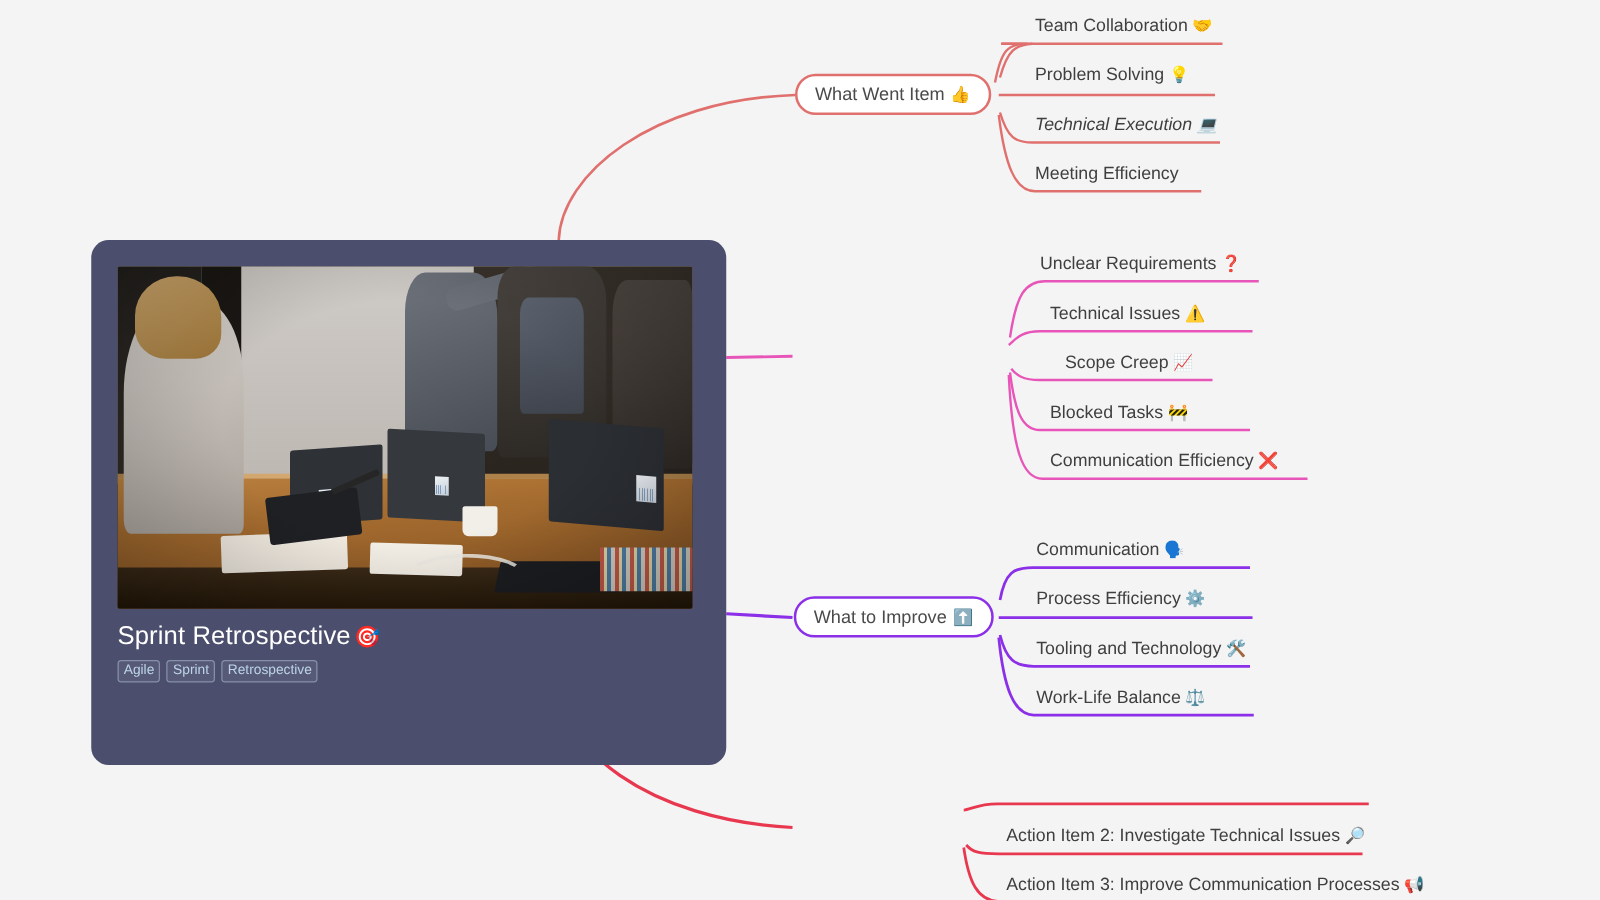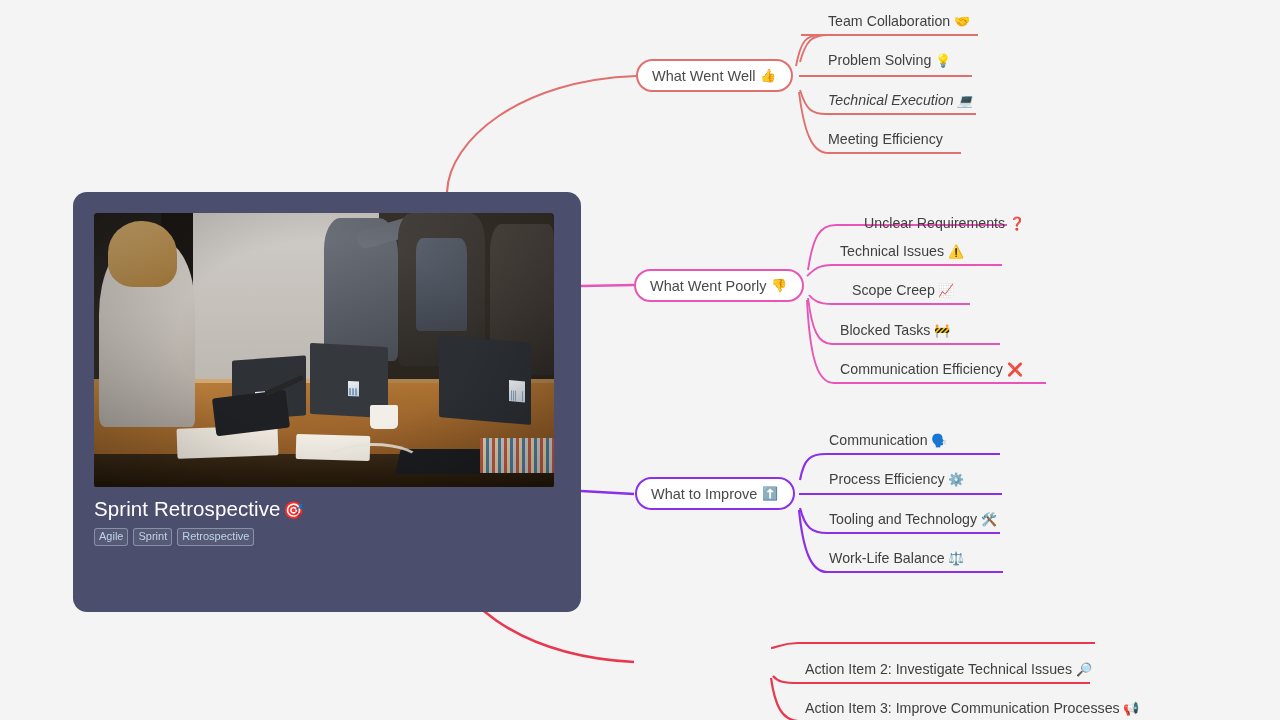--- a/index.html
+++ b/index.html
@@ -245,41 +245,37 @@
     </div>
     <div class="card-title"><span>Sprint Retrospective</span><span class="emoji">🎯</span></div>
     <div class="card-tags">
       <span class="card-tag">Agile</span>
       <span class="card-tag">Sprint</span>
       <span class="card-tag">Retrospective</span>
     </div>
   </div>
 
   <div class="branch-node" style="left:636px; top:59px; border-color:#e0706e;">
-    <span>What Went Well</span>
+    <span>What Went Item</span>
     <span class="emoji">👍</span>
   </div>
   <div class="leaf" style="left:828px; top:12px;">
     <span>Team Collaboration</span><span class="emoji">🤝</span>
   </div>
   <div class="leaf" style="left:828px; top:51px;">
     <span>Problem Solving</span><span class="emoji">💡</span>
   </div>
   <div class="leaf" style="left:828px; top:91px;font-style:italic;">
     <span>Technical Execution</span><span class="emoji">💻</span>
   </div>
   <div class="leaf" style="left:828px; top:130px;">
     <span>Meeting Efficiency</span>
   </div>
 
-  <div class="branch-node" style="left:634px; top:269px; border-color:#e855b8;">
-    <span>What Went Poorly</span>
-    <span class="emoji">👎</span>
-  </div>
-  <div class="leaf" style="left:864px; top:202px;margin-top:12px;">
+  <div class="leaf" style="left:832px; top:202px;">
     <span>Unclear Requirements</span><span class="emoji">❓</span>
   </div>
   <div class="leaf" style="left:840px; top:242px;">
     <span>Technical Issues</span><span class="emoji">⚠️</span>
   </div>
   <div class="leaf" style="left:840px; top:281px;margin-left:12px;">
     <span>Scope Creep</span><span class="emoji">📈</span>
   </div>
   <div class="leaf" style="left:840px; top:321px;">
     <span>Blocked Tasks</span><span class="emoji">🚧</span>

